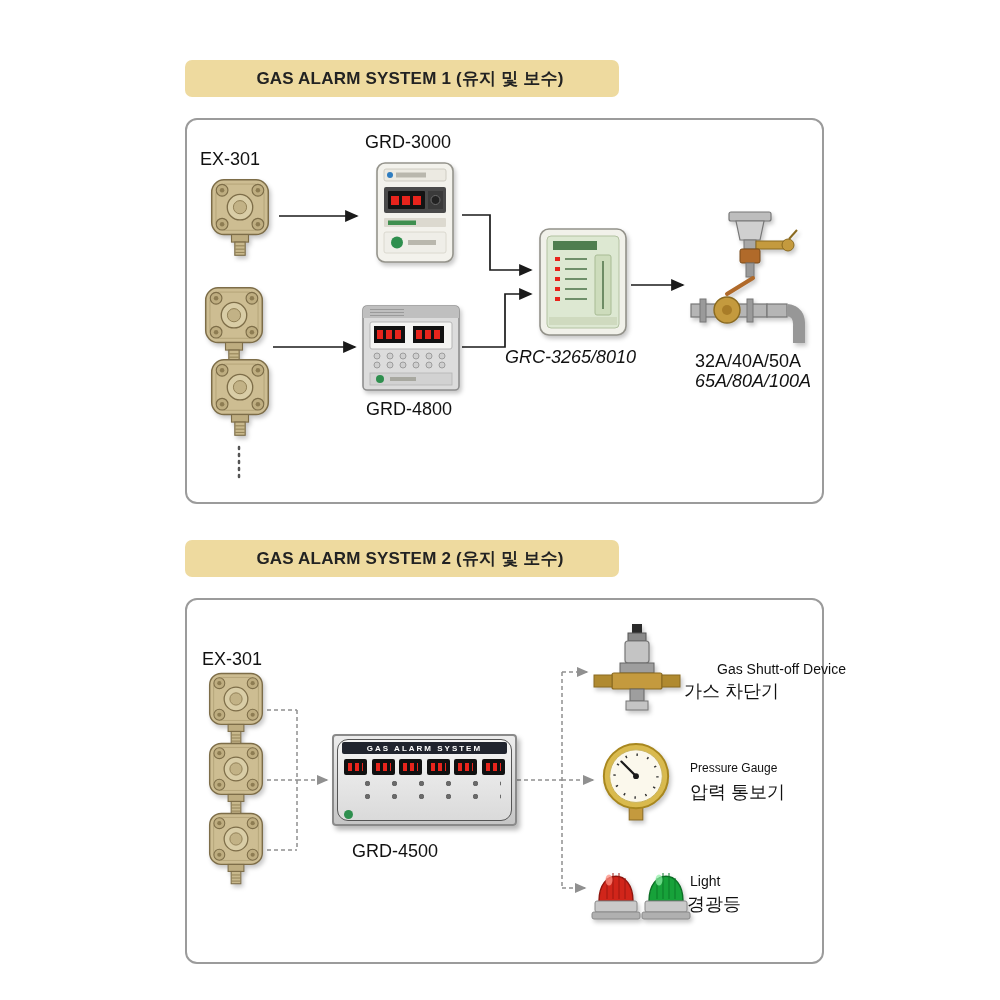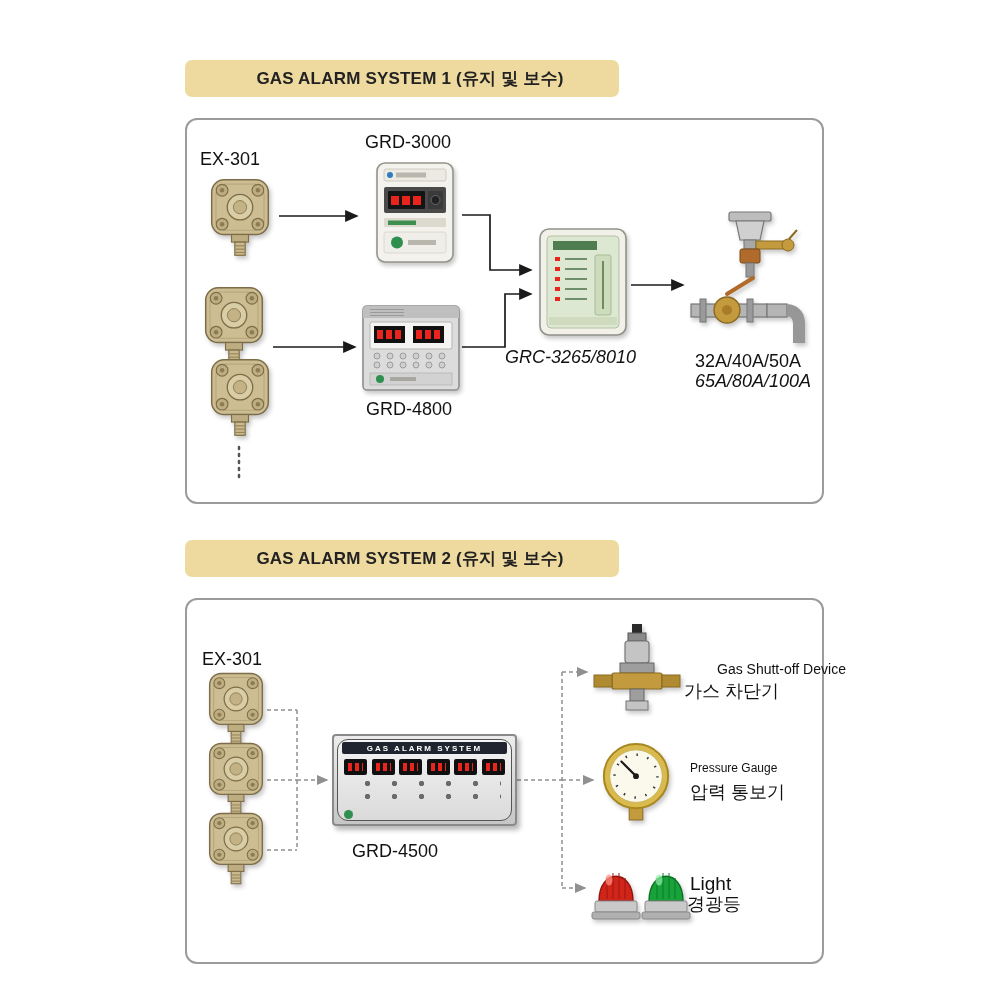--- a/index.html
+++ b/index.html
@@ -272,21 +272,21 @@
       </g>
     </svg>
 
     <div class="lbl" style="left:15px;top:50px;">EX-301</div>
     <div class="lbl" style="left:165px;top:242px;width:150px;">GRD-4500</div>
 
     <div class="lbl" style="left:497px;top:62px;font-size:14px;margin-left:33px;">Gas Shutt-off Device</div>
     <div class="lbl" style="left:497px;top:82px;">가스 차단기</div>
     <div class="lbl" style="left:503px;top:162px;font-size:12px;">Pressure Gauge</div>
     <div class="lbl" style="left:503px;top:183px;">압력 통보기</div>
-    <div class="lbl" style="left:503px;top:274px;font-size:19px;">Light</div>
+    <div class="lbl" style="left:503px;top:274px;font-size:14px;">Light</div>
     <div class="lbl" style="left:500px;top:295px;">경광등</div>
 
     <svg class="dev" style="left:18px;top:70px;width:62px;height:79px;">
         <use href="#sym-detector"></use>
       </svg>
     <svg class="dev" style="left:18px;top:140px;width:62px;height:79px;">
         <use href="#sym-detector"></use>
       </svg>
     <svg class="dev" style="left:18px;top:210px;width:62px;height:79px;">
         <use href="#sym-detector"></use>

